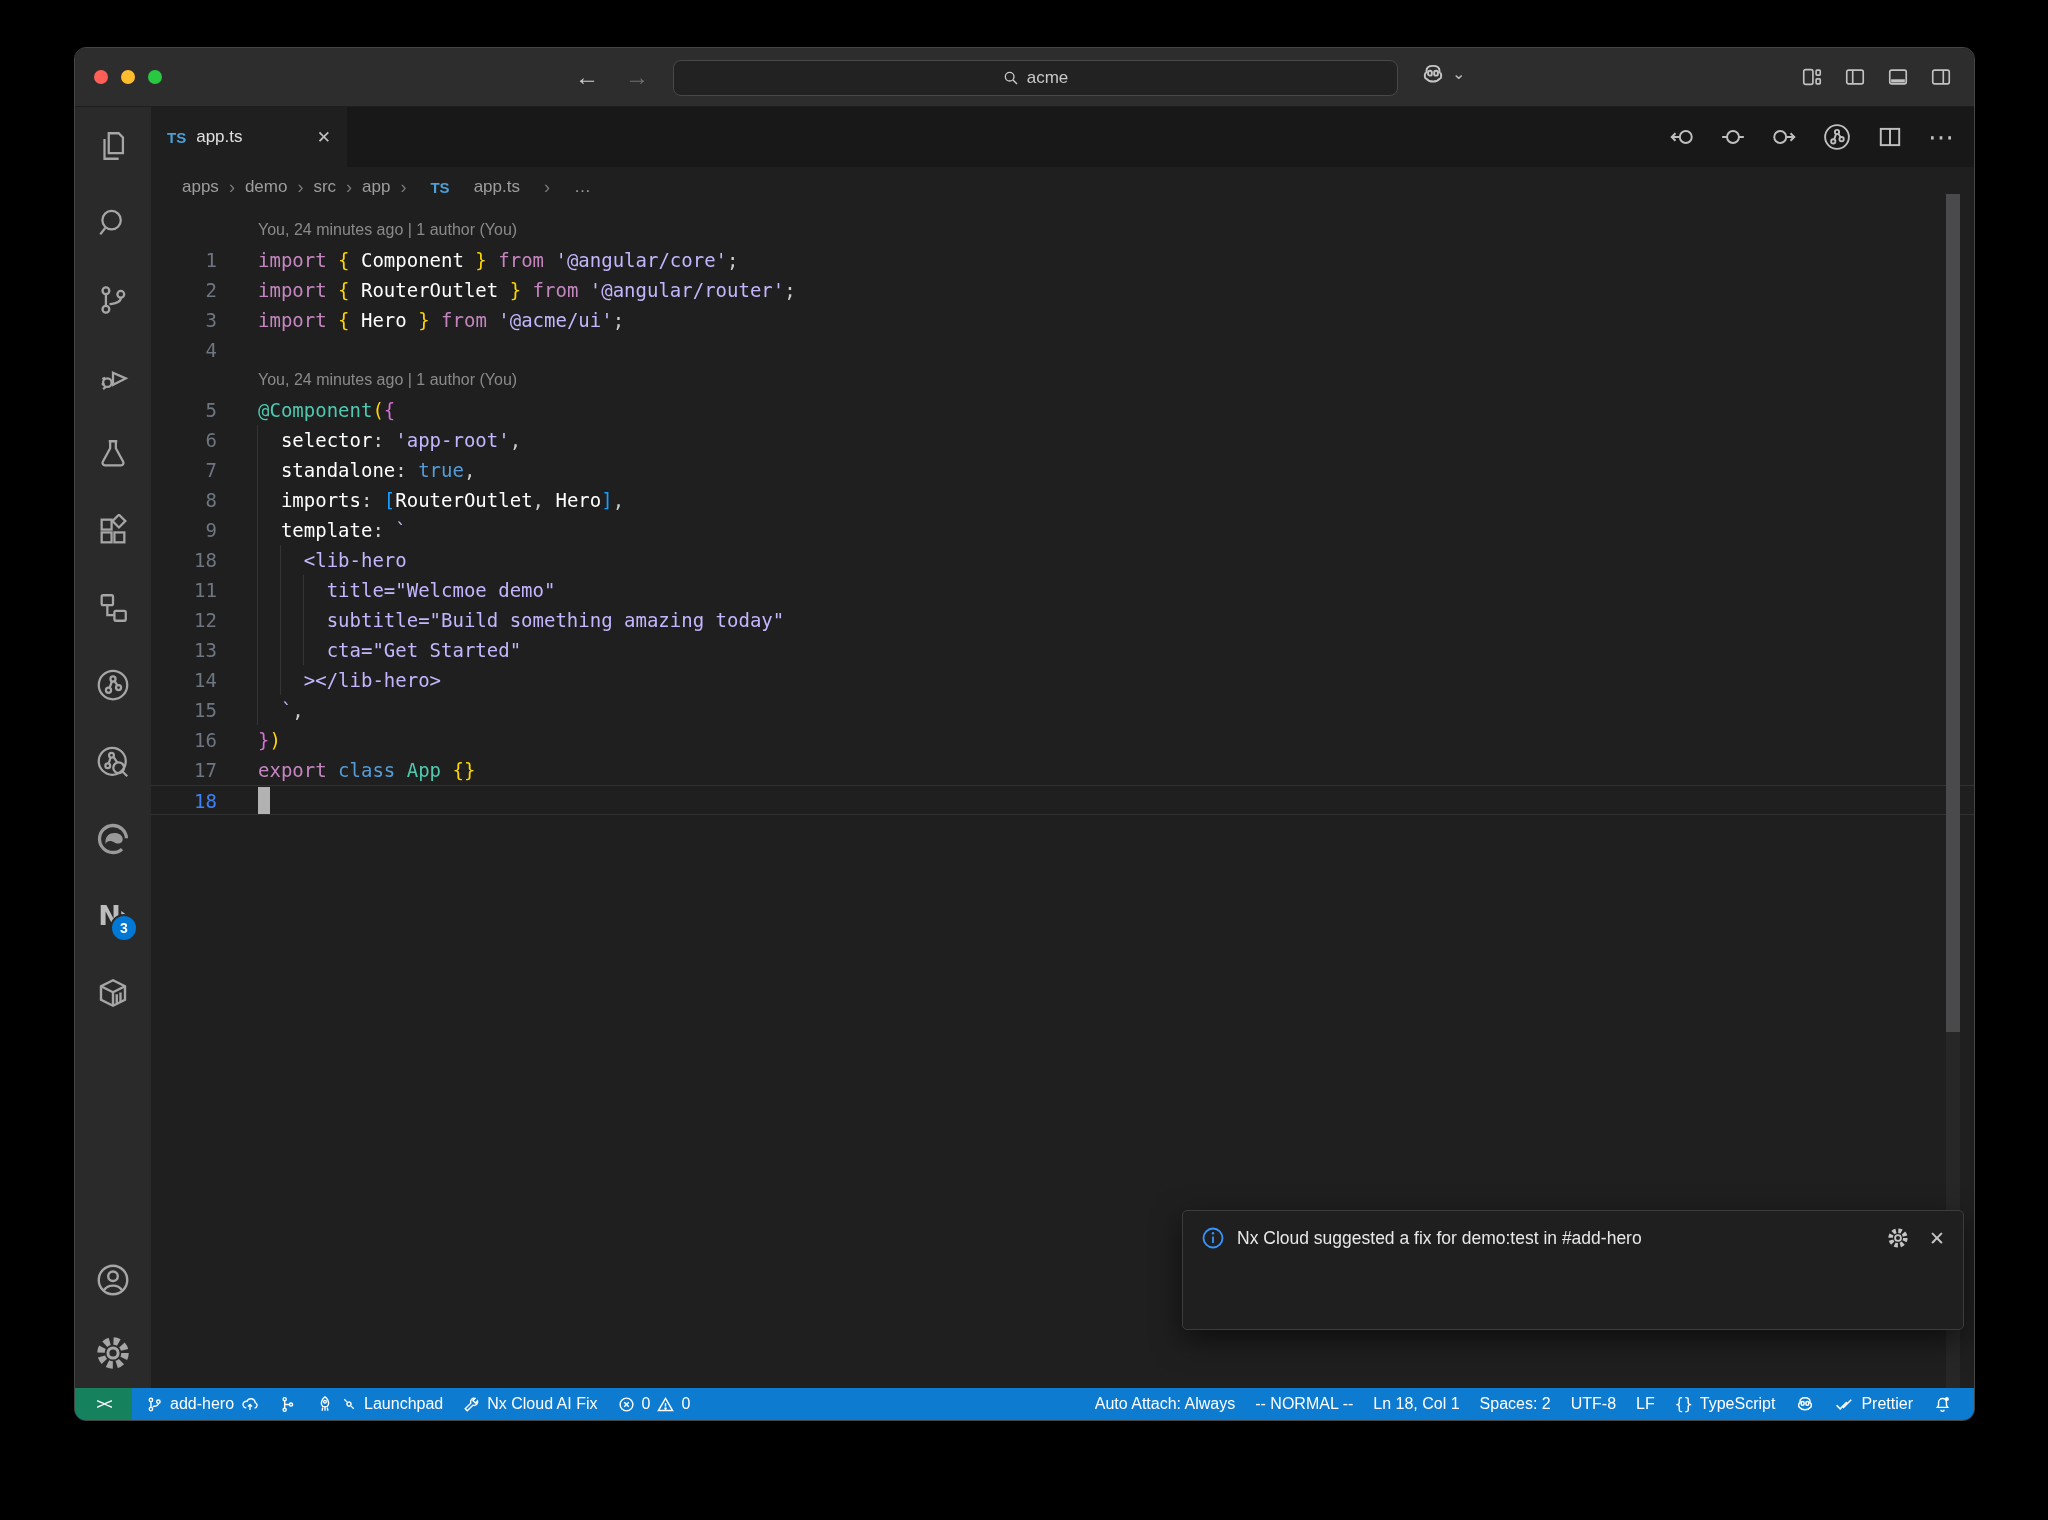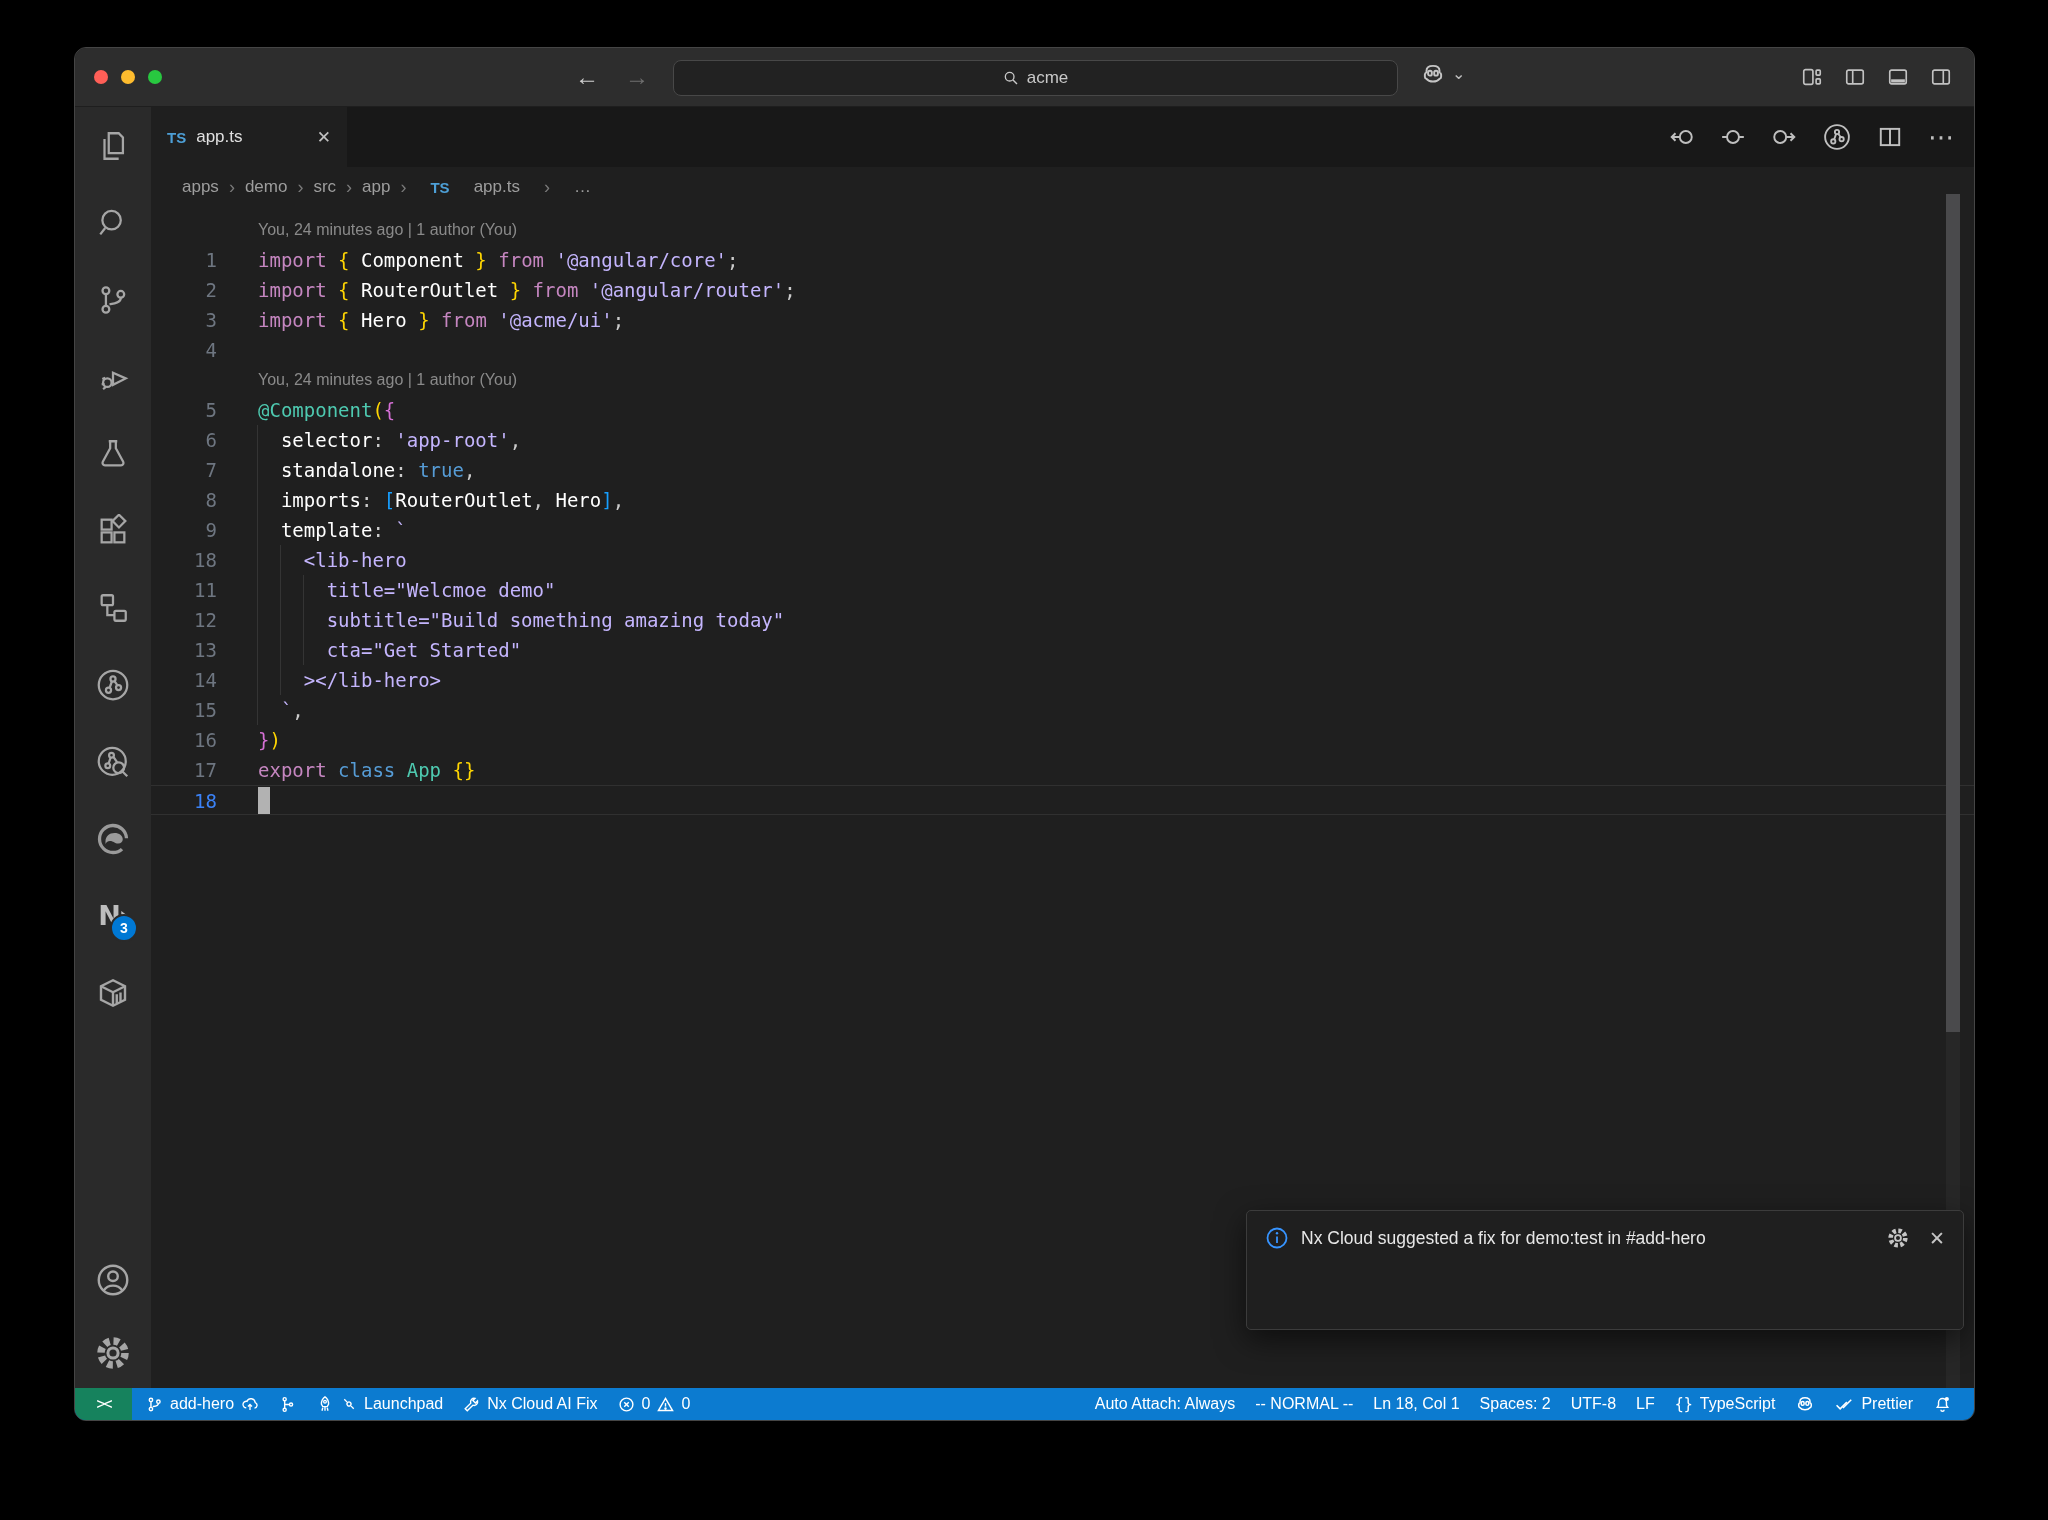--- a/index.html
+++ b/index.html
@@ -46,21 +46,21 @@
   .guide{position:absolute;width:1px;background:#343434;}
   .sb-track{position:absolute;top:87px;bottom:0;right:14px;width:14px;background:#272727;}
   .sb-thumb{position:absolute;top:0;left:0;width:14px;height:838px;background:#4a4a4c;}
   
   .statusbar{height:32px;background:#0c7bd0;display:flex;align-items:center;color:#fff;font-size:16px;flex:0 0 auto;}
   .remote{width:57px;height:100%;background:#16825d;display:flex;align-items:center;justify-content:center;font-family:"DejaVu Sans Mono",monospace;font-size:15px;letter-spacing:-2px;}
   .sb-item{display:flex;align-items:center;gap:7px;padding:0 10px;height:100%;white-space:nowrap;}
   .sb-right{margin-left:auto;display:flex;align-items:center;height:100%;margin-right:12px;}
   .braces-glyph{font-family:"DejaVu Sans Mono",monospace;font-size:15px;}
   
-  .toast{position:absolute;right:10px;bottom:58px;width:718px;height:120px;background:#1f1f1f;border:1px solid #3c3c3c;border-radius:5px;box-shadow:0 10px 30px rgba(0,0,0,.55);padding:15px 18px;box-sizing:border-box;display:flex;flex-direction:column;justify-content:space-between;z-index:5;}
+  .toast{position:absolute;right:10px;bottom:58px;width:782px;height:120px;background:#1f1f1f;border:1px solid #3c3c3c;border-radius:5px;box-shadow:0 10px 30px rgba(0,0,0,.55);padding:15px 18px;box-sizing:border-box;display:flex;flex-direction:column;justify-content:space-between;z-index:5;}
   .toast-head{display:flex;align-items:center;gap:12px;color:#e8e8e8;font-size:17.5px;}
   .toast-icons{margin-left:auto;display:flex;align-items:center;gap:20px;color:#c5c5c5;}
   .toast-foot{display:flex;align-items:center;}
   .source{color:#c3c3c3;font-size:17px;}
   .toast-btns{margin-left:auto;display:flex;gap:14px;}
   .btn{height:42px;padding:0 22px;font-size:17px;border-radius:3px;font-family:"Liberation Sans",sans-serif;display:flex;align-items:center;}
   .btn-primary{background:#0078d4;color:#fff;border:none;}
   .btn-secondary{background:#313131;color:#e8e8e8;border:1px solid #3f3f3f;}
   svg{display:block;}
 </style>

